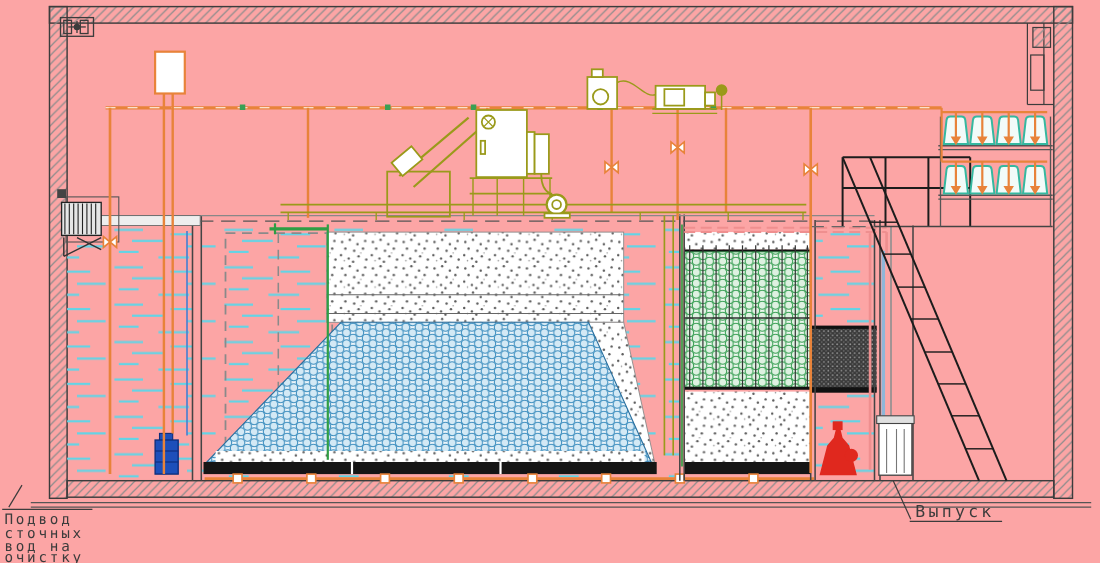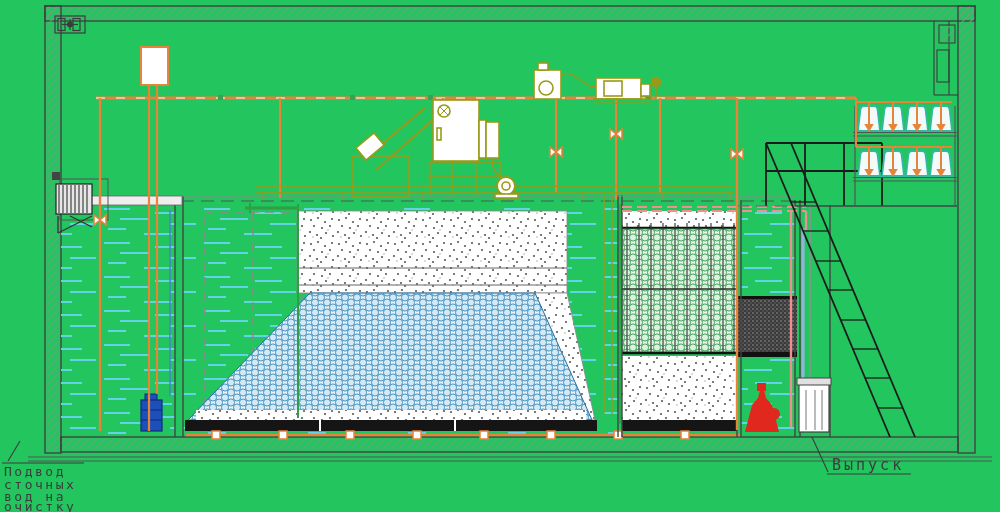--- a/index.html
+++ b/index.html
@@ -1,16 +1,16 @@
 <!DOCTYPE html>
 <html><head>
 <meta charset="utf-8">
 <style>
   html,body{margin:0;padding:0;background:#ffffff;}
-  .stage{position:relative;width:1000px;height:512px;background:#22c55e;overflow:hidden;
+  .stage{position:relative;width:1000px;height:512px;background:#fca5a5;overflow:hidden;
          font-family:"DejaVu Sans Mono","Liberation Mono",monospace;}
   svg{position:absolute;left:0;top:0;}
   text{fill:#3c3c3c;}
   .cad-label{font-size:13px;letter-spacing:2.5px;}
   .cad-label-big{font-size:15px;letter-spacing:3px;}
 </style>
 </head>
 <body>
 
 <div class="stage">

